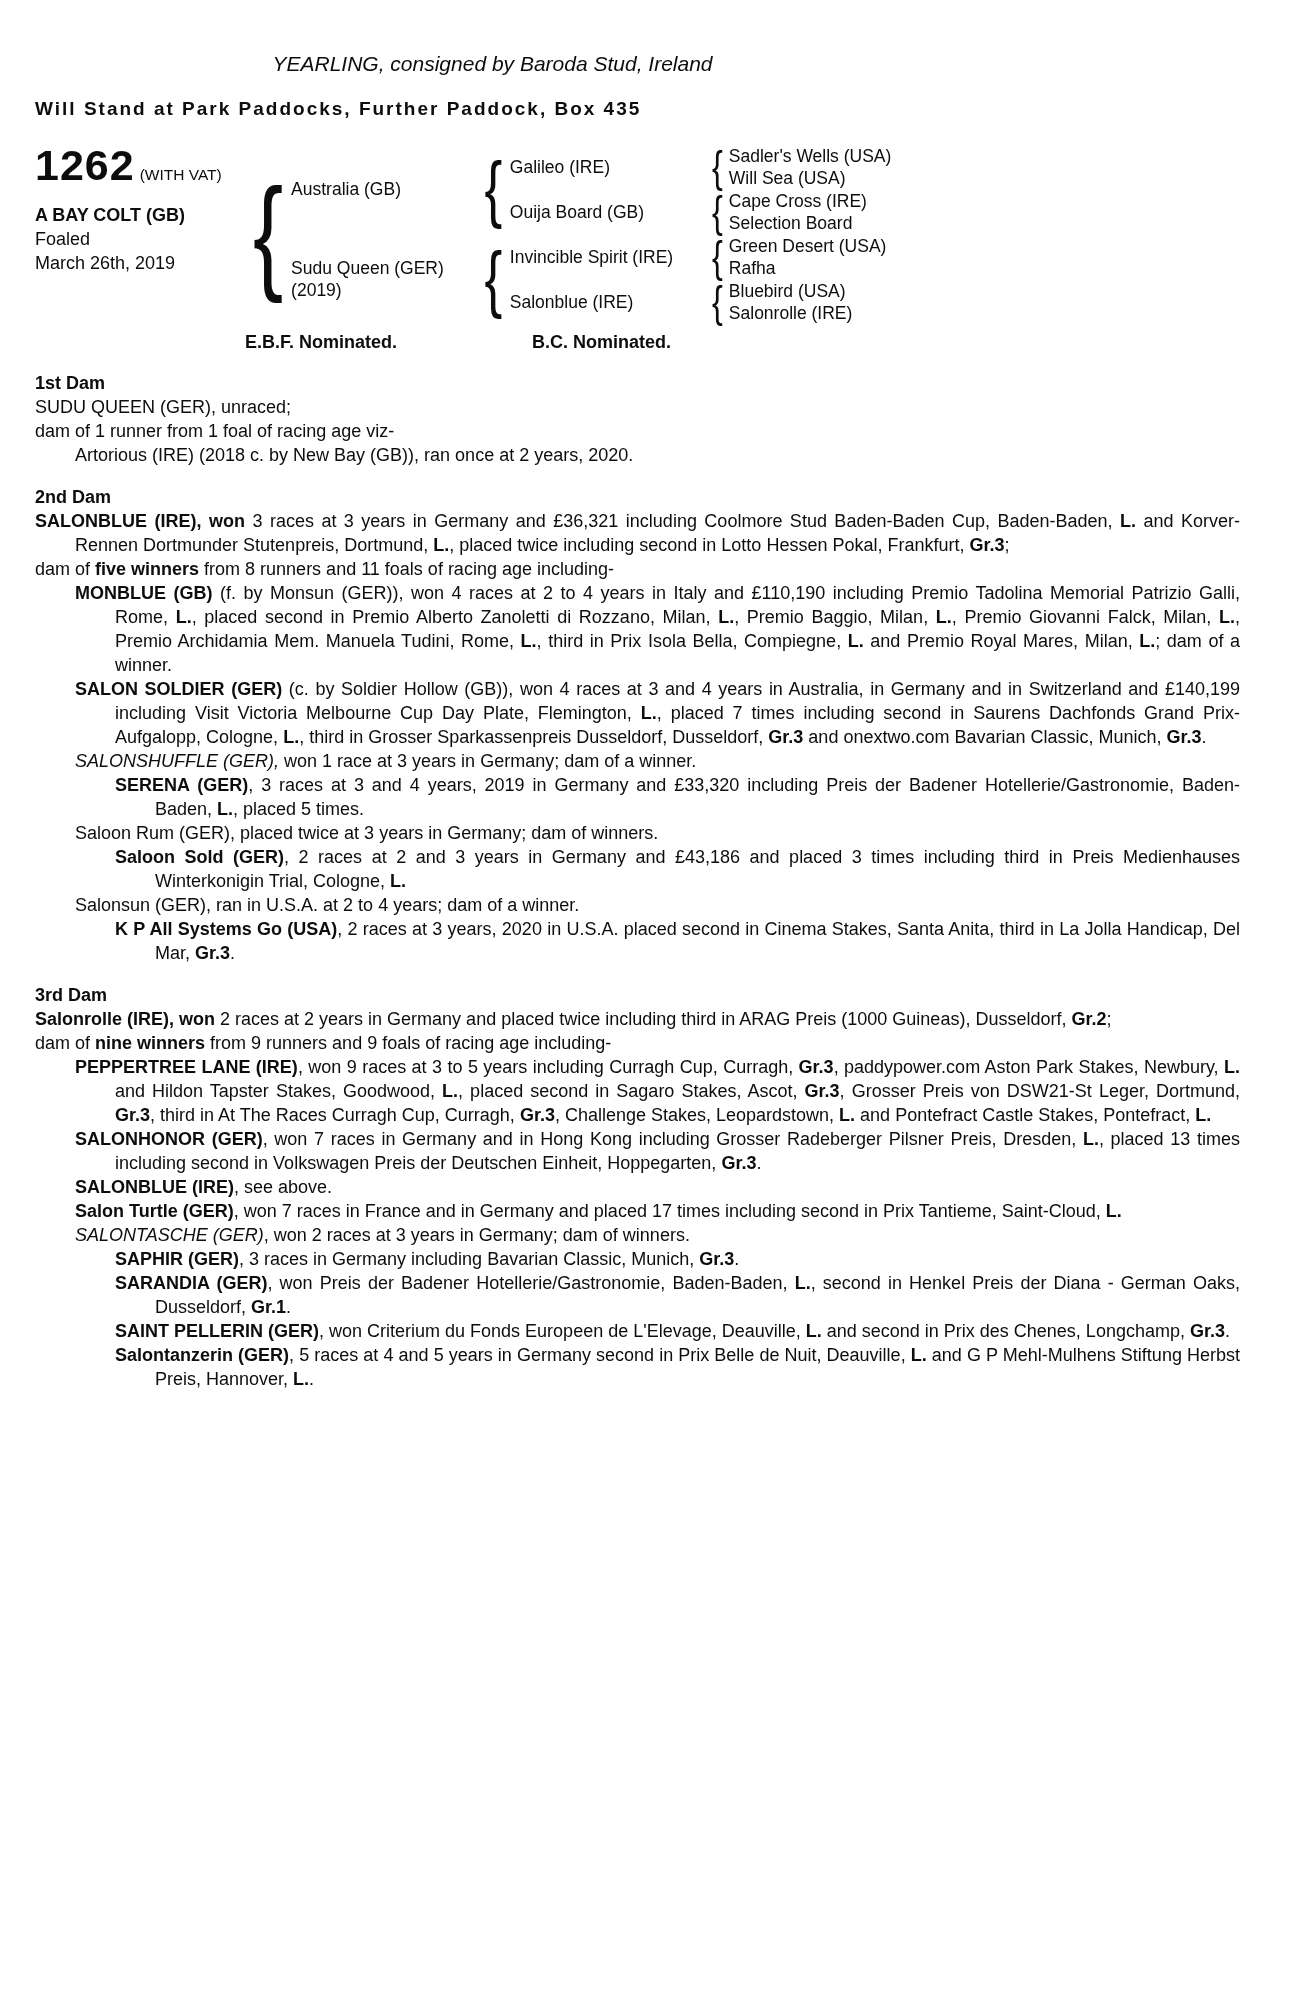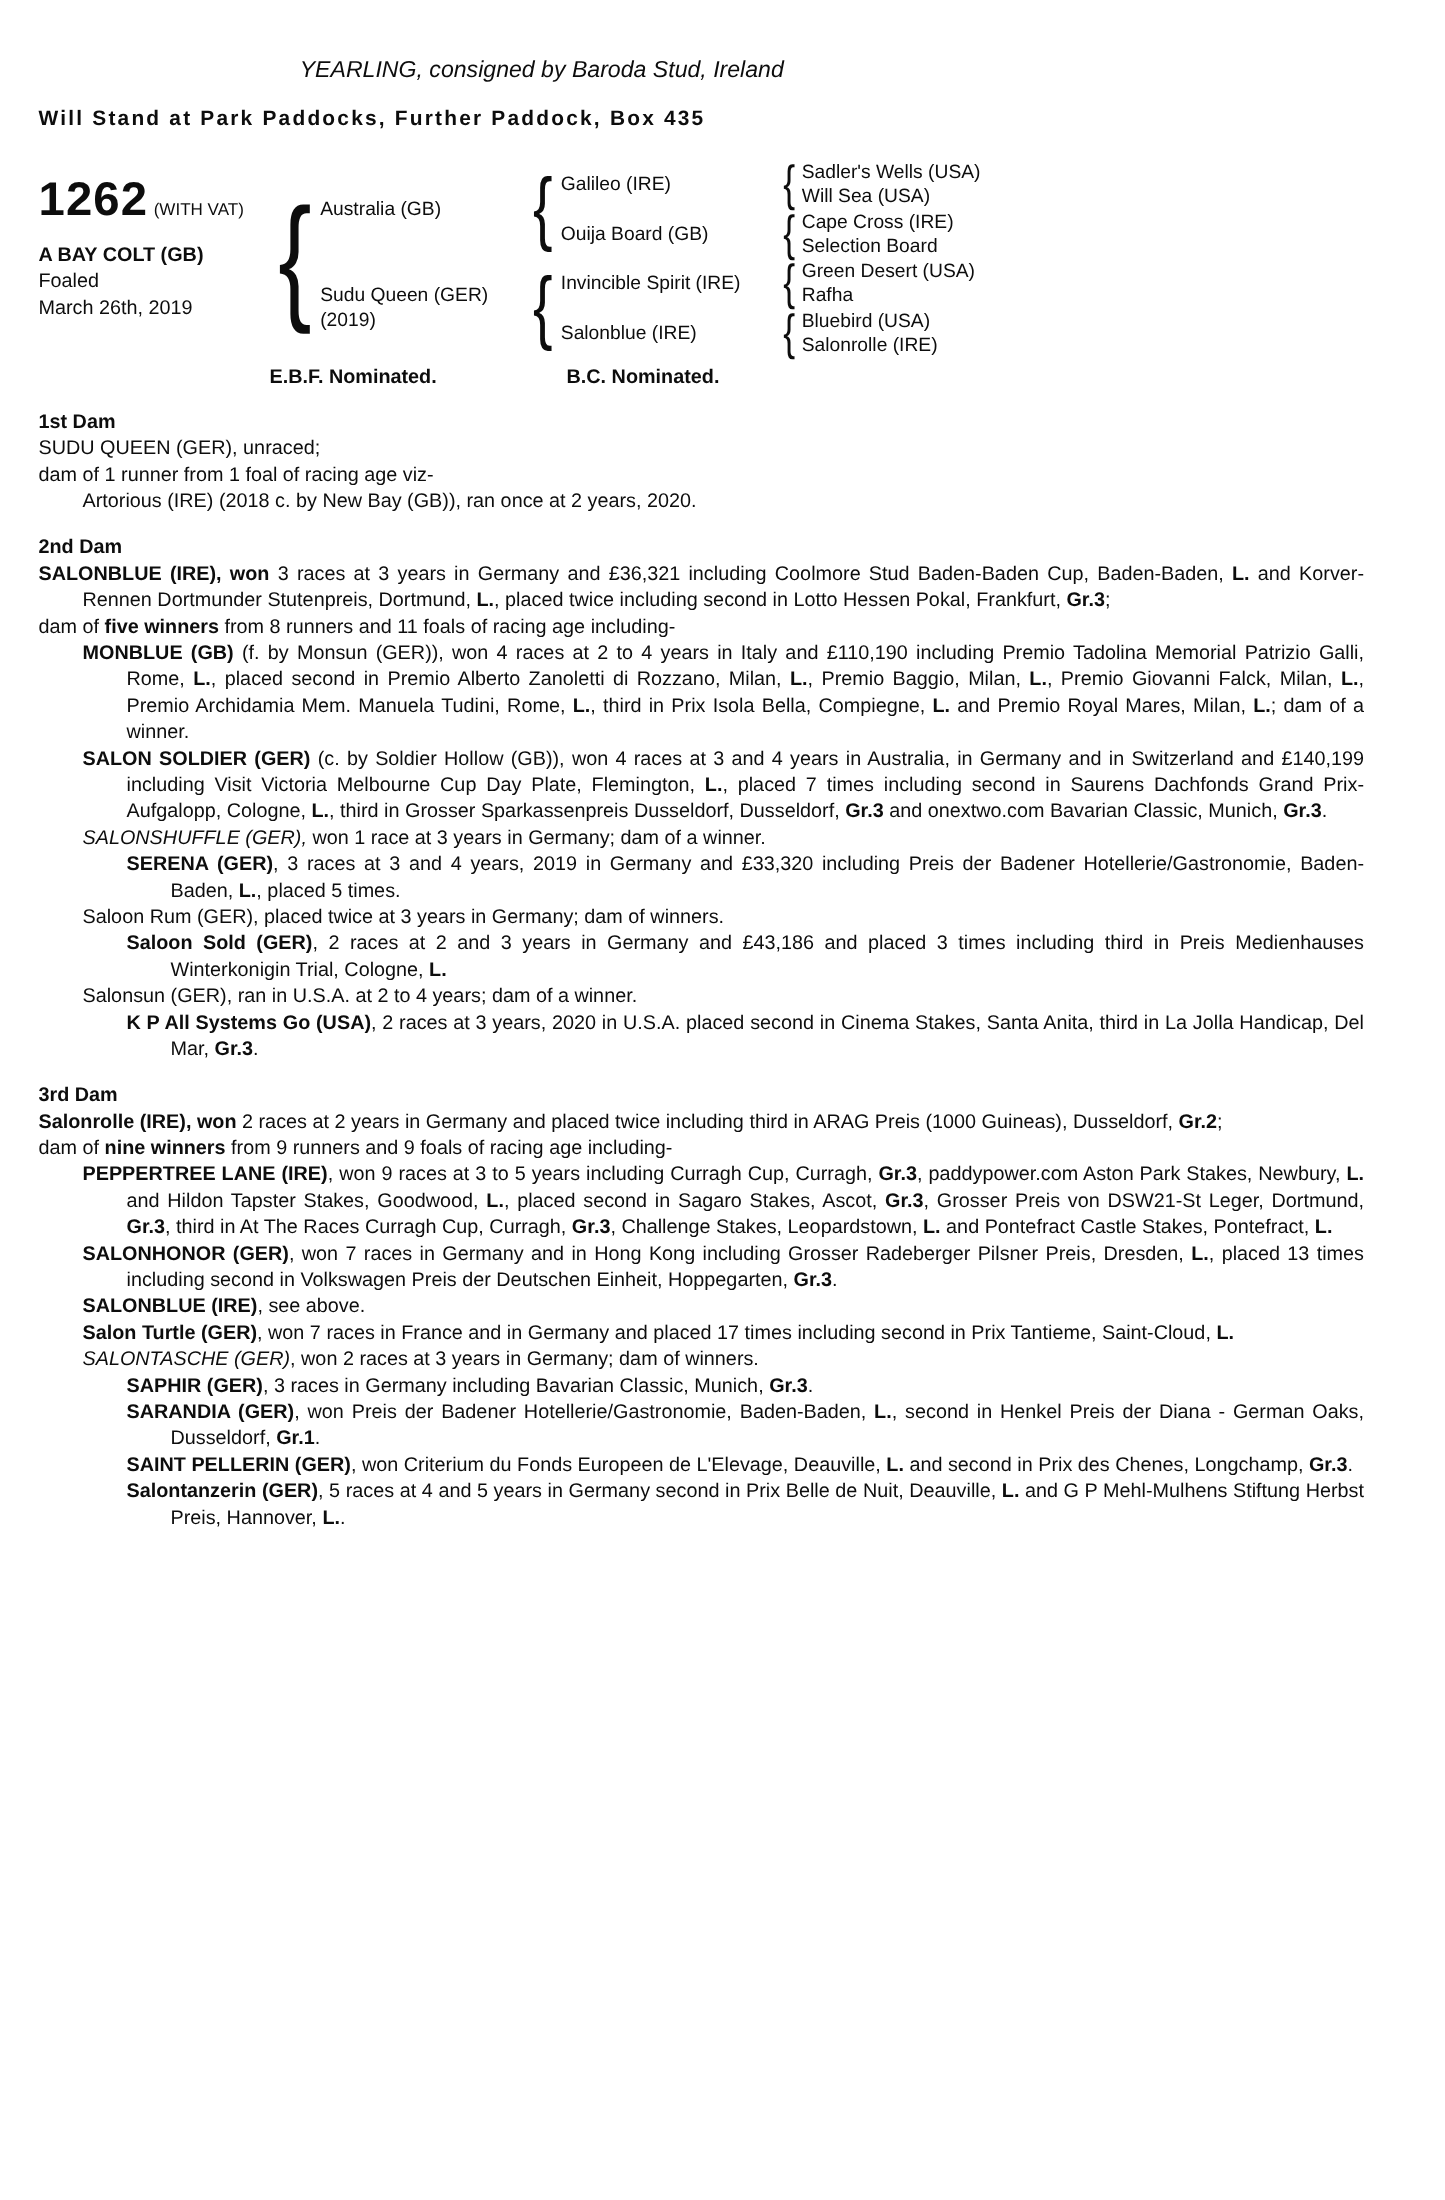--- a/index.html
+++ b/index.html
@@ -23,21 +23,21 @@
   }
   .stand {
     font-weight: bold;
     font-size: 19px;
     letter-spacing: 2px;
     margin-bottom: 24px;
   }
 
   .lot-row { display: flex; align-items: flex-start; }
   .lot-left { flex: 0 0 210px; width: 210px; }
-  .lot-num-row { display: flex; align-items: baseline; margin-top: 16px; }
+  .lot-num-row { display: flex; align-items: baseline; }
   .lot-number { font-size: 43px; font-weight: bold; line-height: 1; letter-spacing: 1px; }
   .vat { font-size: 15.5px; margin-left: 5px; }
   .horse-desc { font-weight: bold; font-size: 18px; margin-top: 16px; line-height: 24px; }
   .foaled { line-height: 24px; }
 
   .ped-wrap { flex: 1; }
   .pedigree { display: flex; align-items: center; font-size: 17.5px; }
   .brace {
     line-height: 1;
     flex: 0 0 auto;
@@ -50,21 +50,21 @@
   .brace.s  { font-size: 45px;  margin: 0 4px; }
   .gen1 { display: flex; flex-direction: column; }
   .half { display: flex; align-items: center; }
   .g1name { flex: 0 0 186px; width: 186px; line-height: 22px; }
   .gen2 { display: flex; flex-direction: column; }
   .g2row { display: flex; align-items: center; }
   .g2name { flex: 0 0 196px; width: 196px; line-height: 22px; }
   .gen3 { display: flex; flex-direction: column; }
   .g3name { line-height: 22px; white-space: nowrap; }
 
-  .nominated { display: flex; margin-top: 8px; font-weight: bold; font-size: 18px; }
+  .nominated { display: flex; margin-top: 8px; font-weight: bold; font-size: 18px; gap: 17px; }
   .nom.ebf { display: inline-block; width: 270px; }
 
   #sections { margin-top: 12px; }
   .dam-heading { font-weight: bold; margin-top: 18px; line-height: 24px; }
   .para { margin: 0; line-height: 24px; text-align: justify; }
   .para.ind0 { padding-left: 40px;  text-indent: -40px; }
   .para.ind1 { padding-left: 80px;  text-indent: -40px; }
   .para.ind2 { padding-left: 120px; text-indent: -40px; }
   .b { font-weight: bold; }
   .i { font-style: italic; }

